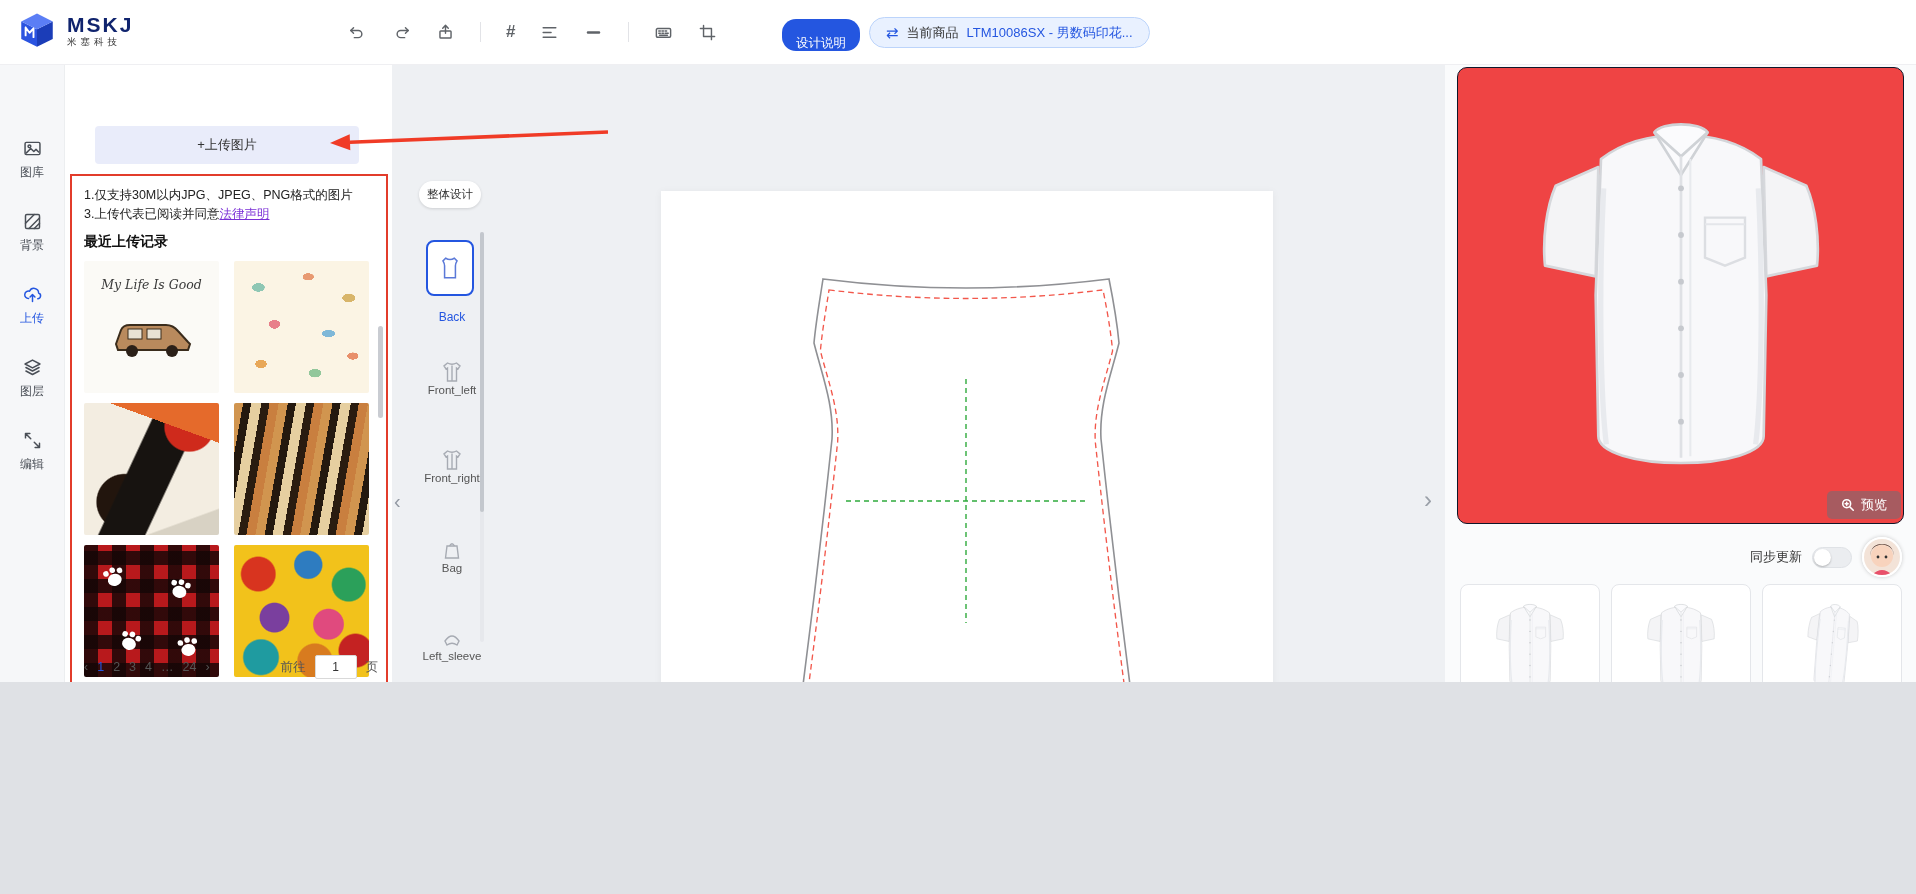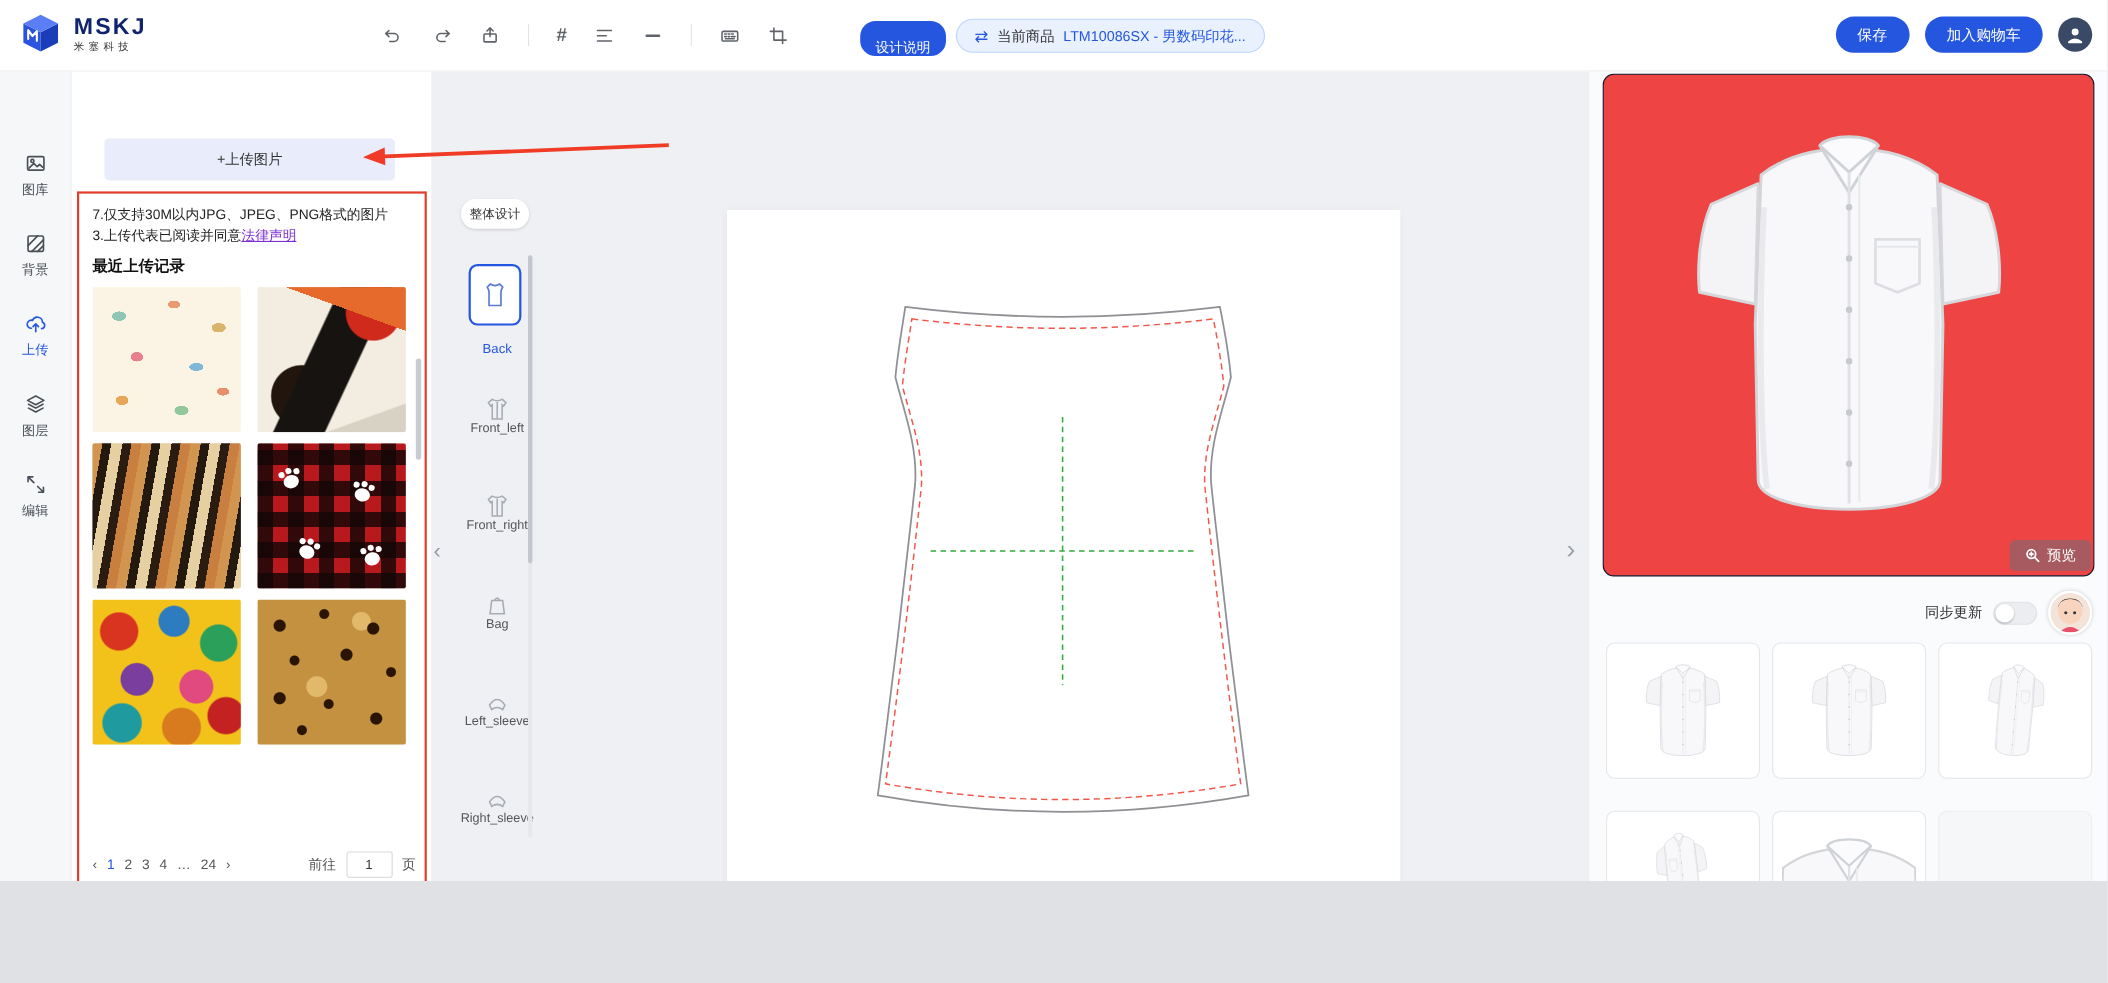--- a/index.html
+++ b/index.html
@@ -1,16 +1,16 @@
 <!DOCTYPE html>
 <html><head>
 <meta charset="utf-8">
 <style>
   html,body{margin:0;padding:0;background:#dfe1e5;}
-  #app{position:relative;width:1916px;height:801px;overflow:hidden;background:#eef0f3;
+  #app{position:relative;width:1916px;height:682px;overflow:hidden;background:#eef0f3;
        font-family:"Liberation Sans",sans-serif;color:#333;}
   svg{display:block}
 
   
   .topbar{position:absolute;left:0;top:0;width:100%;height:64px;background:#fff;z-index:6;
           border-bottom:1px solid #efeff2;}
   .logo{position:absolute;left:16px;top:10px;display:flex;align-items:center;gap:9px;}
   .logo-mark{width:42px;height:42px;}
   .logo-text .t1{font-size:21px;font-weight:bold;color:#10246e;letter-spacing:2px;line-height:23px;}
   .logo-text .t2{font-size:9.5px;color:#333;letter-spacing:4px;}
@@ -289,30 +289,20 @@
     </div>
 
     <button class="design-note">设计说明</button>
 
     <div class="product-pill">
       <span class="swap">⇄</span>
       <span class="pp-label">当前商品</span>
       <span class="pp-value">LTM10086SX - 男数码印花...</span>
     </div>
 
-    <div class="top-right">
-      <button class="btn-blue">保存</button>
-      <button class="btn-blue">加入购物车</button>
-      <span class="avatar-top">
-        <svg viewBox="0 0 24 24">
-          <circle cx="12" cy="9" r="4" fill="#fff"></circle>
-          <path d="M4 20 Q12 13 20 20 L20 22 H4 Z" fill="#fff"></path>
-        </svg>
-      </span>
-    </div>
   </div>
 
   <div class="rail">
     <div class="rail-item">
       <svg viewBox="0 0 24 24">
         <rect x="3.5" y="5" width="17" height="14" rx="1.5"></rect>
           <circle cx="8.5" cy="9.5" r="1.6"></circle>
         <path d="M5 17 L10 12 L13.5 15.5 L16 13 L19 16"></path>
         </svg>
       <span>图库</span>
@@ -345,27 +335,37 @@
         </svg>
       <span>编辑</span>
     </div>
   </div>
 
   <div class="panel">
 
     <button class="upload-btn">+上传图片</button>
 
     <div class="red-box">
-      <div class="note">7.仅支持30M以内JPG、JPEG、PNG格式的图片</div>
+      <div class="note">1.仅支持30M以内JPG、JPEG、PNG格式的图片</div>
       <div class="note">
         <span>3.上传代表已阅读并同意</span><span class="legal">法律声明</span>
       </div>
       <div class="recent-title">最近上传记录</div>
 
       <div class="grid">
+        <div class="thumb th-mylife">
+          <div class="ml-text">My Life Is Good</div>
+          <svg class="ml-car" viewBox="0 0 92 48">
+            <path d="M10 30 L15 16 Q17 11 24 11 L60 11 Q67 11 72 17 L82 28 L84 30 L82 36 L12 36 Z" fill="#b98a5d" stroke="#3a2c1c" stroke-width="2"></path>
+            <rect x="22" y="15" width="14" height="10" fill="#e8e2d4" stroke="#3a2c1c"></rect>
+            <rect x="41" y="15" width="14" height="10" fill="#e8e2d4" stroke="#3a2c1c"></rect>
+            <circle cx="26" cy="37" r="6" fill="#2b2018"></circle>
+              <circle cx="66" cy="37" r="6" fill="#2b2018"></circle>
+          </svg>
+        </div>
         <div class="thumb th-dino"></div>
         <div class="thumb th-bird"></div>
         <div class="thumb th-tiger"></div>
         <div class="thumb th-paw">
           <svg class="paw-svg" viewBox="0 0 135 132" fill="#fff">
             <g transform="translate(30,32) rotate(-15)">
                 <ellipse cx="0" cy="3" rx="7" ry="6"></ellipse>
                 <circle cx="-7" cy="-5" r="2.8"></circle>
                 <circle cx="0" cy="-7" r="2.8"></circle>
                 <circle cx="7" cy="-5" r="2.8"></circle>

